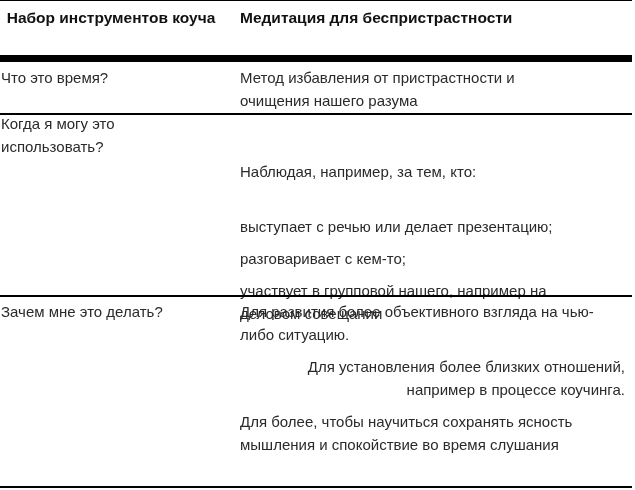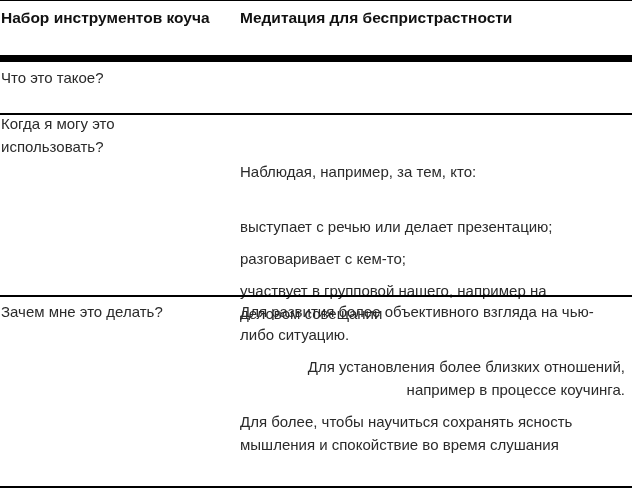--- a/index.html
+++ b/index.html
@@ -21,21 +21,21 @@
     .header {
       position: absolute; left: 0; top: 6px; width: 632px; height: 49px;
     }
     .hcell {
       position: absolute; top: 0;
       font-weight: bold;
       font-size: 15.5px;
       line-height: 23px;
       color: #111;
     }
-    .hcell.left { left: 1px; width: 220px; }
+    .hcell.left { left: 1px; width: 220px; text-align: center; }
     .hcell.right { left: 240px; width: 390px; }
     .rule-thick {
       position: absolute; left: 0; top: 55px; width: 632px; height: 7px; background: #000;
     }
     .row {
       position: absolute; left: 0; width: 632px;
     }
     .label {
       position: absolute; left: 1px; top: 0; width: 220px;
       font-size: 15px; line-height: 23px; color: #2a2a2a;
@@ -57,21 +57,24 @@
 <div class="rule-top"></div>
 
 <div class="header">
   <div class="hcell left">Набор инструментов коуча</div>
   <div class="hcell right">Медитация для беспристрастности</div>
 </div>
 
 <div class="rule-thick"></div>
 
 <div class="row" style="top:66px;height:46px;">
-  <div class="label">Что это такое?</div>
+  <div class="label">Что это время?</div>
+  <div class="content">
+    <div class="para" style="width:320px;">Метод избавления от пристрастности и очищения нашего разума</div>
+  </div>
 </div>
 
 <div class="rule-thin" style="top:113px;"></div>
 
 <div class="row" style="top:112px;height:175px;">
   <div class="label" style="width:150px;">Когда я могу это использовать?</div>
   <div class="content">
     <div class="para" style="margin-bottom:32px;margin-top:48px;">Наблюдая, например, за тем, кто:</div>
     <div class="para">выступает с речью или делает презентацию;</div>
     <div class="para">разговаривает с кем-то;</div>

